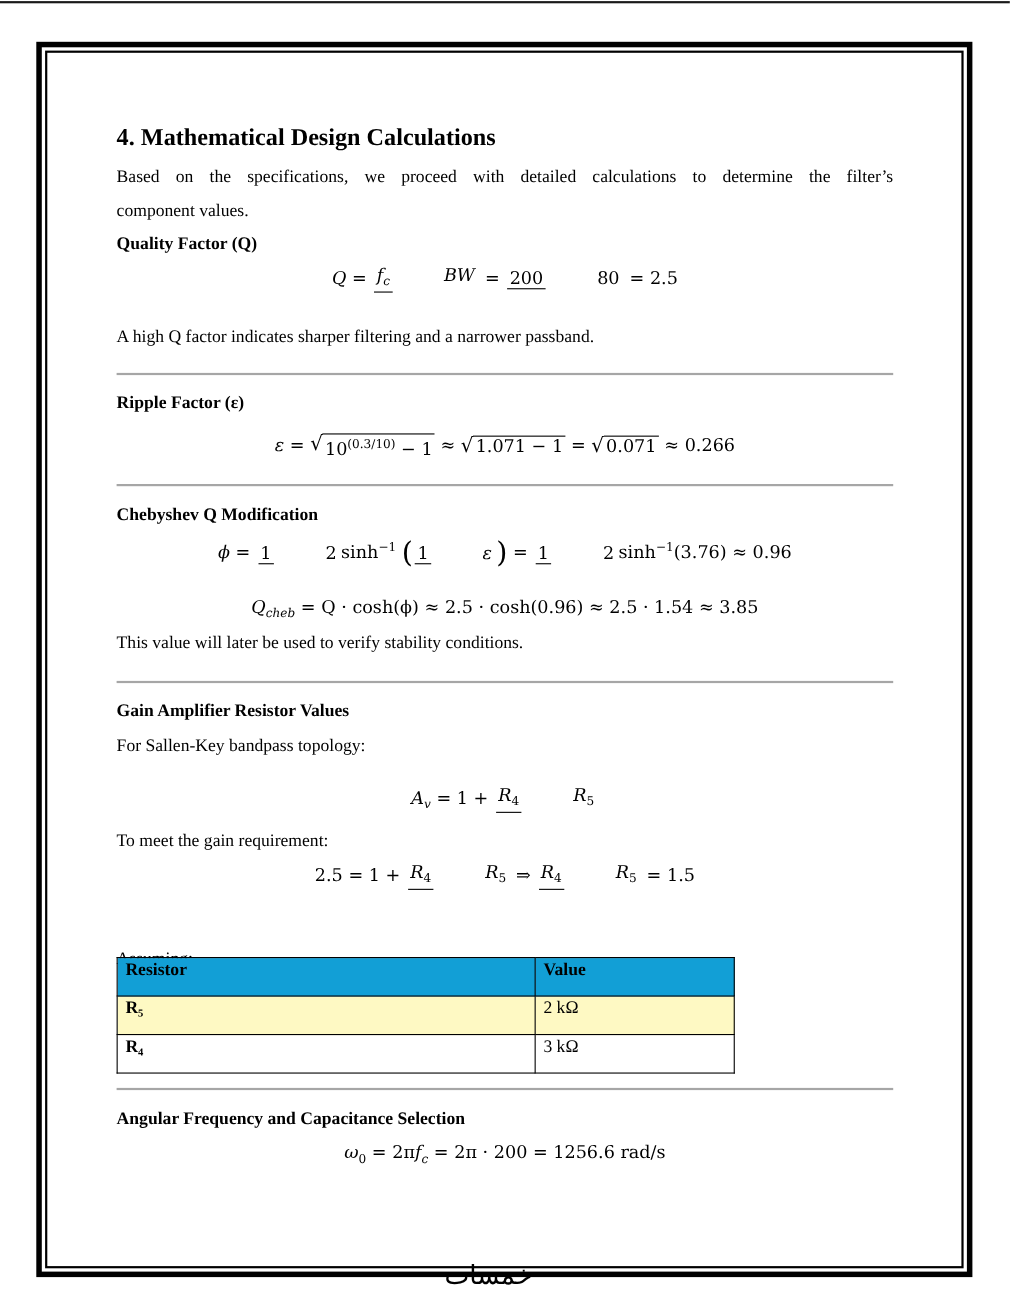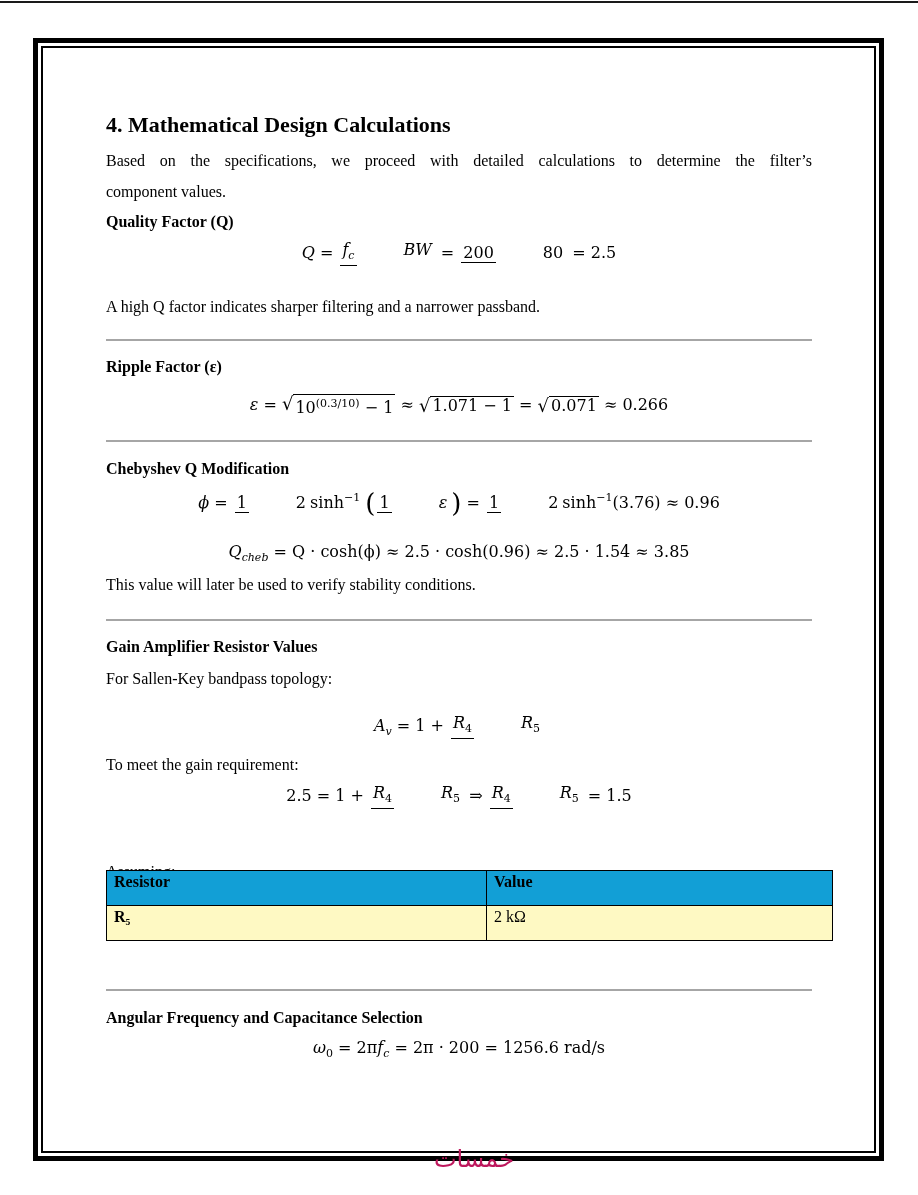--- a/index.html
+++ b/index.html
@@ -33,32 +33,32 @@
   .i { font-style: italic; }
   .frac { display: inline-flex; flex-direction: row; align-items: flex-start; vertical-align: middle; margin: 0 2px; gap: 45px; }
   .frac .num { border-bottom: 1.5px solid #000; padding: 0 2px; line-height: 18px; }
   .frac .den { padding: 0 2px; line-height: 18px; }
   .sqrt { display: inline-flex; align-items: stretch; vertical-align: middle; }
   .sqrt .rad { font-size: 18px; line-height: 20px; }
   .sqrt .under { border-top: 1.5px solid #000; padding: 0 2px; line-height: 18px; }
   sup { font-size: 11px; }
   sub { font-size: 11px; }
   table {
-    position: absolute; left: 0; border-collapse: collapse; width: 727px;
+    position: absolute; left: 0; border-collapse: collapse; width: 562px;
     font-size: 16px;
     border-radius: 15px;
   }
   td, th { border: 1px solid #000; text-align: left; vertical-align: top; padding: 2px 7px; height: 30px; }
   th { background: #129fd6; font-weight: bold; }
   tr.alt td { background: #fef9c3; }
   td.b { font-weight: bold; }
   .col1 { width: 365px; }
   .watermark {
     position: absolute; left: 404px; top: 1146px; width: 110px; height: 26px;
-    color: #be185d; font-family: "DejaVu Sans", sans-serif; font-size: 24px; text-align: right; line-height: 26px;
+    color: #000000; font-family: "DejaVu Sans", sans-serif; font-size: 24px; text-align: left; line-height: 26px;
   }
 </style>
 </head>
 <body>
 
 <div class="top-rule"></div>
 
 <div class="frame-outer">
   <div class="frame-inner"></div>
 </div>
@@ -146,20 +146,24 @@
   <table style="top:760px;">
     <tbody>
         <tr>
       <th class="col1">Resistor</th>
       <th>Value</th>
     </tr>
     <tr class="alt">
       <td class="b">R₅</td>
       <td>2 kΩ</td>
     </tr>
+    <tr>
+      <td class="b">R₄</td>
+      <td>3 kΩ</td>
+    </tr>
   </tbody>
     </table>
 
   <div class="rule" style="top:879px;"></div>
 
   <div class="h3" style="top:899px;">Angular Frequency and Capacitance Selection</div>
   <div class="eq" style="top:928px;">
     <span class="i">ω</span><sub>0</sub><span> = 2π</span><span class="i">f</span><sub class="i">c</sub><span> = 2π · 200 = 1256.6 rad/s</span>
   </div>
 </div>

